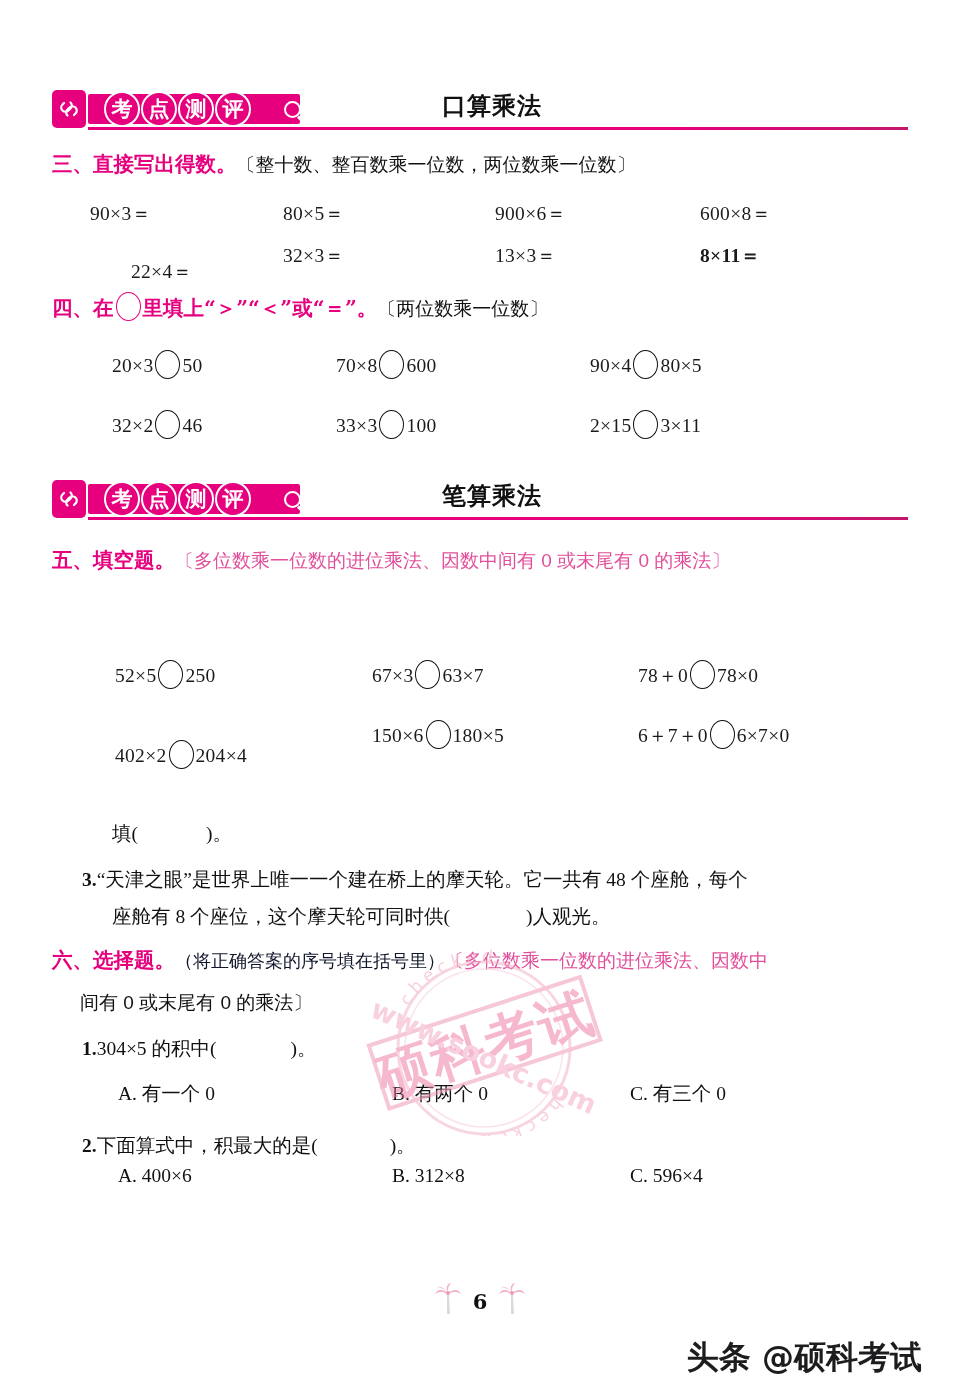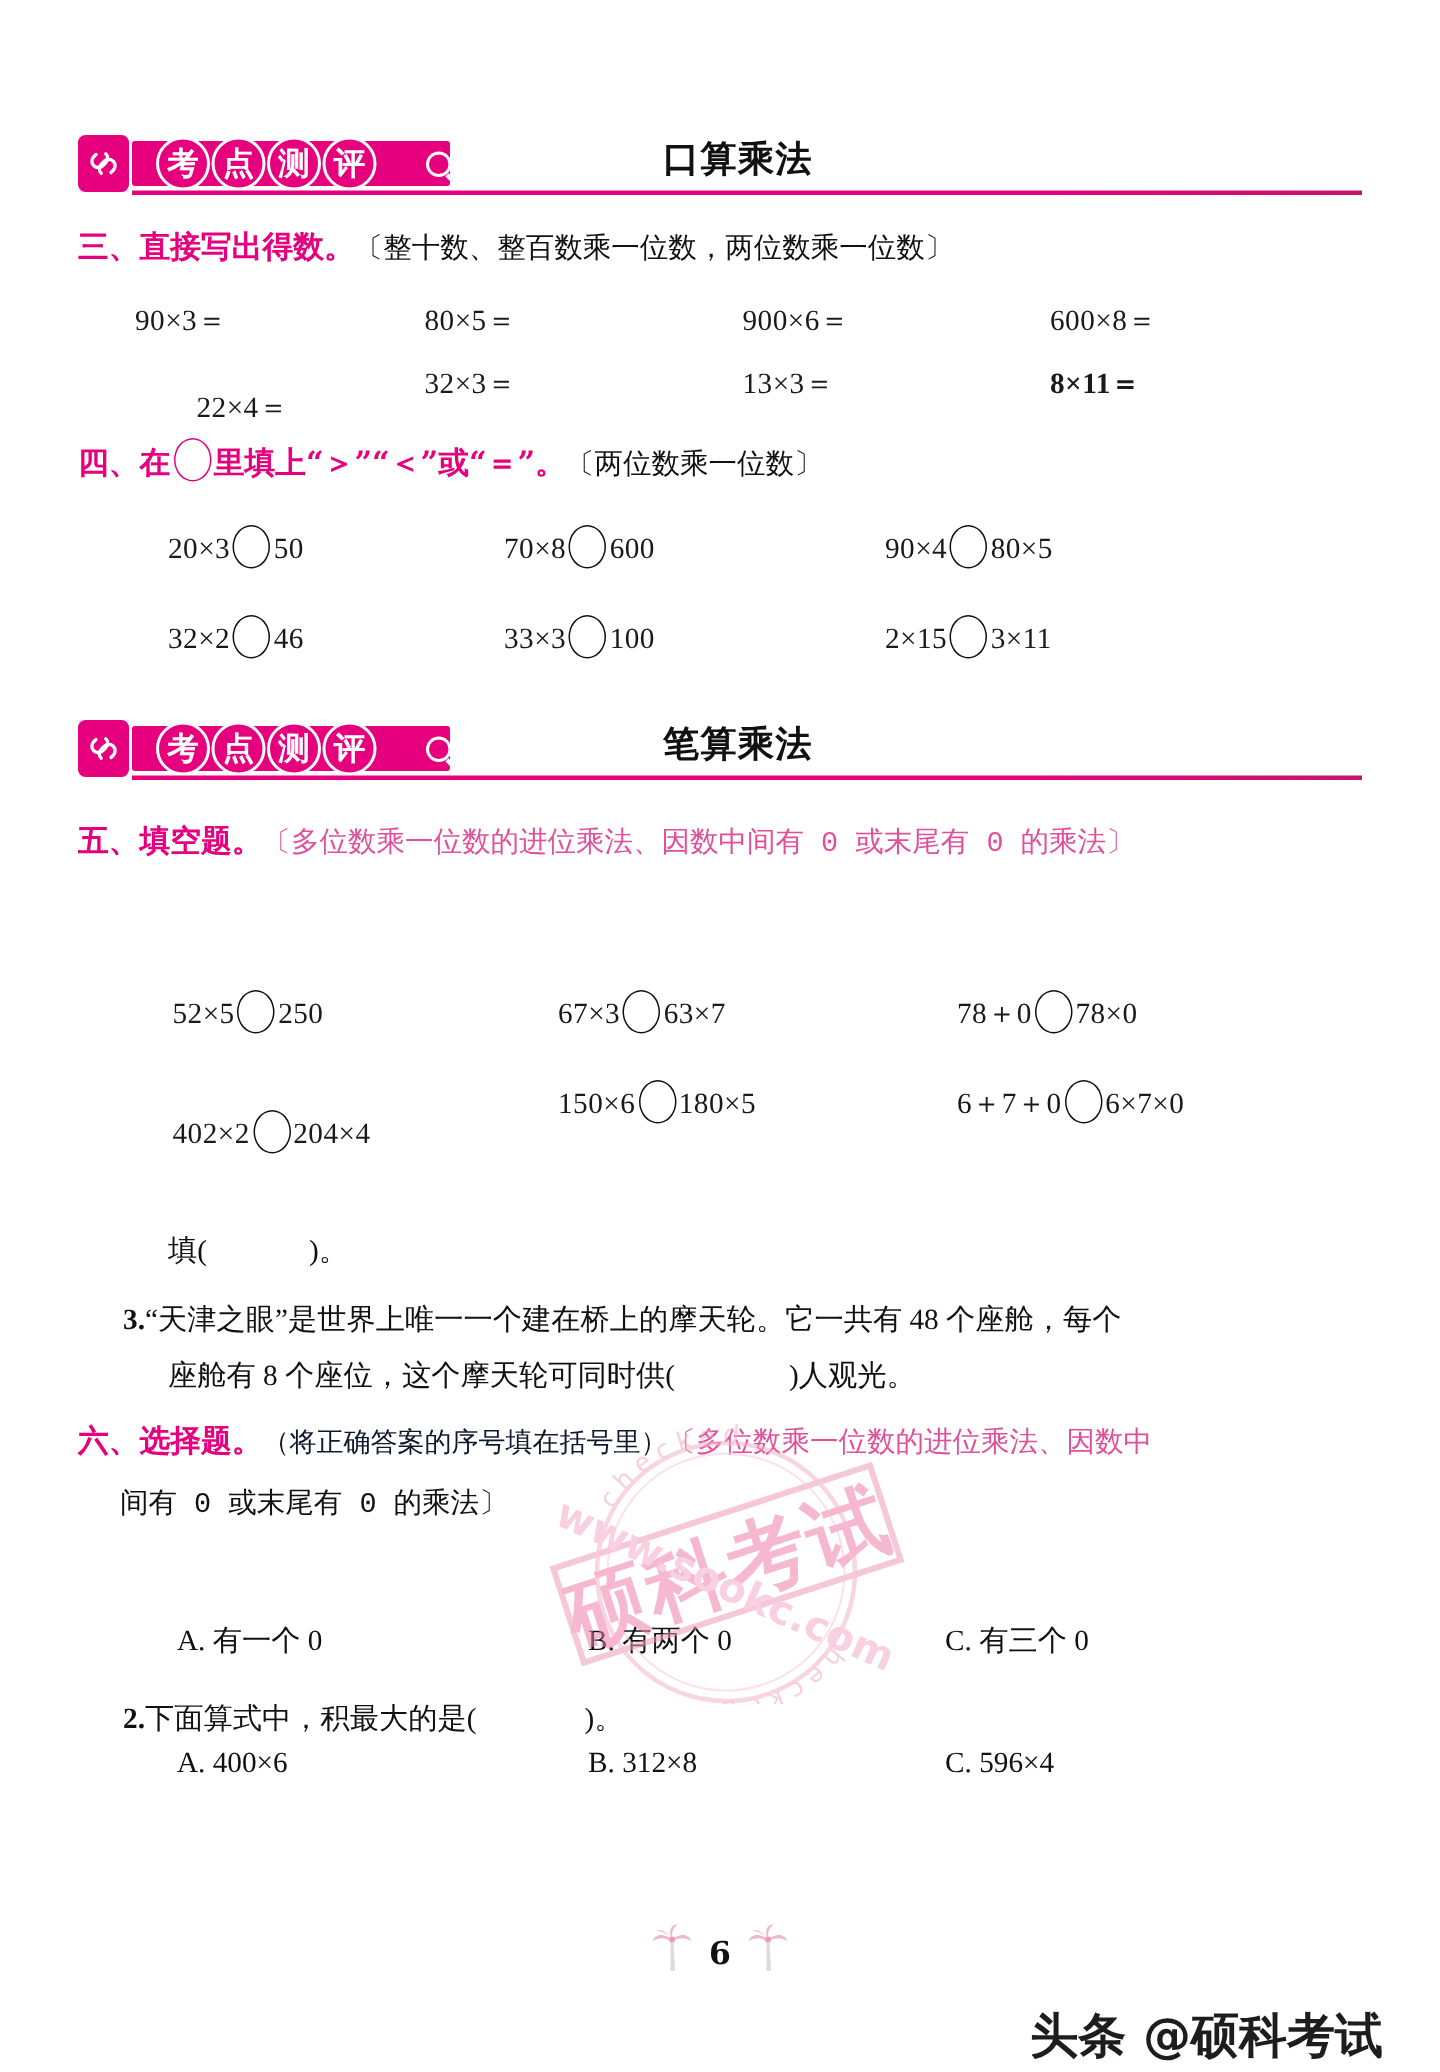--- a/index.html
+++ b/index.html
@@ -123,21 +123,21 @@
     line-height: 1.2;
   }
   .q-num {
     color: #e6007e;
     font-weight: bold;
     font-family: "DejaVu Serif", serif;
   }
   .q-tag {
     color: #111111;
     font-size: 19px;
-    font-family: Liberation Mono, monospace;
+    font-family: Liberation Sans, sans-serif;
   }
   .q-tag.pink { color: #e0509a; }
   .q-paren { color: #0f172a; font-size: 18px; }
 
   .sub-line {
     position: absolute;
     font-size: 19.5px;
     white-space: nowrap;
     color: #111111;
   }
@@ -340,20 +340,23 @@
     <span>座舱有 8 个座位，这个摩天轮可同时供(</span><span style="display:inline-block;width:76px;"></span><span>)人观光。</span>
   </div>
 
   <div class="q-head" style="top:948px;">
     <span class="q-num">六、</span><span class="q-num">选择题。</span><span class="q-paren">（将正确答案的序号填在括号里）</span><span class="q-tag pink">〔多位数乘一位数的进位乘法、因数中</span>
   </div>
   <div class="q-head" style="top:990px; left:80px;">
     <span class="q-tag">间有 0 或末尾有 0 的乘法〕</span>
   </div>
 
+  <div class="sub-line" style="top:1035px; left:82px;">
+    <span class="bold-n">1.</span><span>304×5 的积中(</span><span style="display:inline-block;width:74px;"></span><span>)。</span>
+  </div>
   <div class="sub-line" style="top:1080px; left:118px;">A. 有一个 0</div>
   <div class="sub-line" style="top:1080px; left:392px;">B. 有两个 0</div>
   <div class="sub-line" style="top:1080px; left:630px;">C. 有三个 0</div>
 
   <div class="sub-line" style="top:1132px; left:82px;">
     <span class="bold-n">2.</span><span>下面算式中，积最大的是(</span><span style="display:inline-block;width:72px;"></span><span>)。</span>
   </div>
   <div class="sub-line" style="top:1165px; left:118px;">A. 400×6</div>
   <div class="sub-line" style="top:1165px; left:392px;">B. 312×8</div>
   <div class="sub-line" style="top:1165px; left:630px;">C. 596×4</div>

